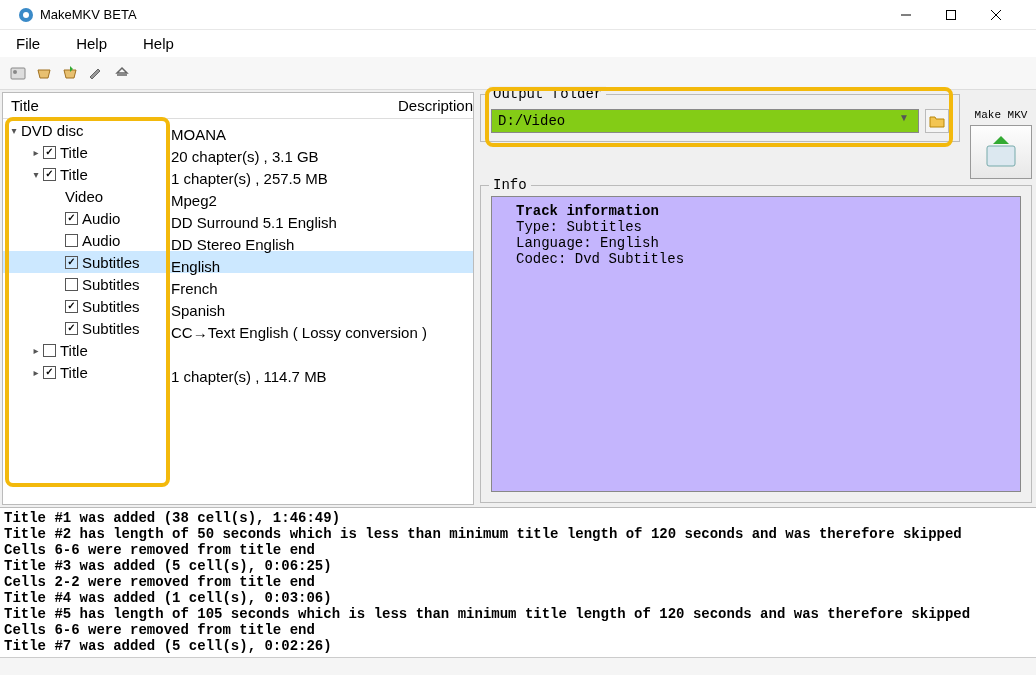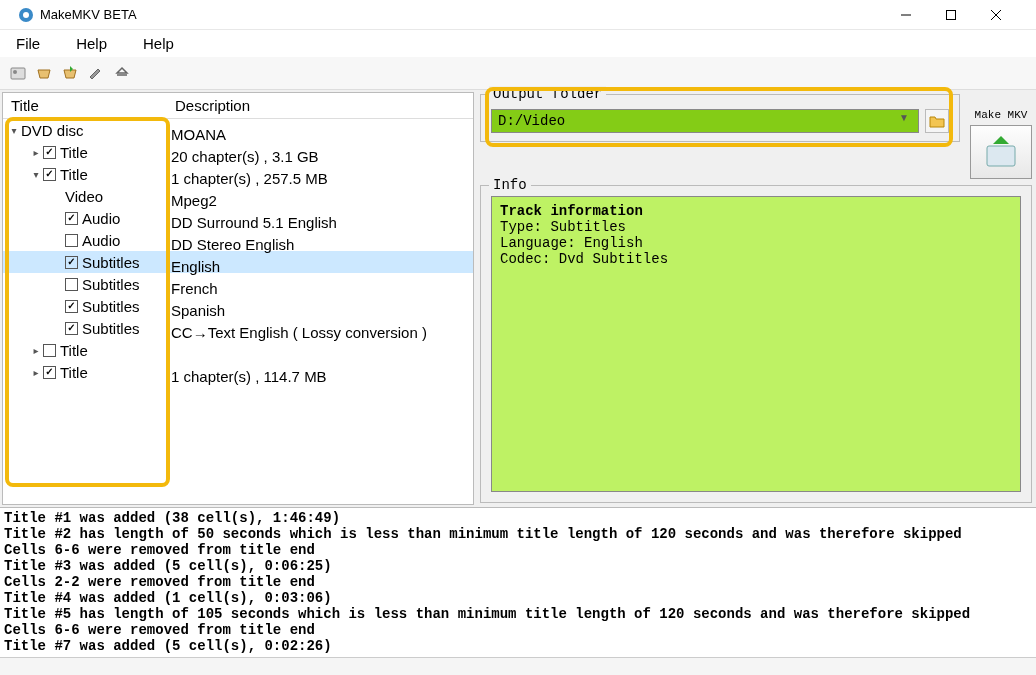--- a/index.html
+++ b/index.html
@@ -11,21 +11,21 @@
 .win-btn { width: 45px; height: 28px; display: flex; align-items: center; justify-content: center; cursor: pointer; }
 .menubar { display: flex; padding: 2px 6px; gap: 16px; font-size: 15px; }
 .menubar span { padding: 3px 10px; cursor: pointer; }
 .toolbar { display: flex; padding: 4px 6px; gap: 2px; background: #f7f7f7; border-bottom: 1px solid #ddd; }
 .tool-btn { width: 24px; height: 24px; display: flex; align-items: center; justify-content: center; cursor: pointer; }
 .main { flex: 1; display: flex; background: #f0f0f0; min-height: 0; }
 .left-panel { width: 472px; background: #fff; border: 1px solid #bbb; margin: 2px; display: flex; flex-direction: column; position: relative; }
 .right-panel { flex: 1; display: flex; flex-direction: column; padding: 4px; gap: 6px; }
 .tree-header { display: flex; border-bottom: 1px solid #ddd; font-size: 15px; padding: 4px 0 4px 8px; }
 .tree-header .col1 { width: 164px; }
-.tree-header .col2 { flex: 1; }
+.tree-header .col2 { flex: 1; text-align: right; }
 .tree-body { flex: 1; overflow: auto; font-size: 15px; }
 .tree-row { display: flex; align-items: center; height: 22px; padding-left: 4px; cursor: pointer; }
 .tree-row.selected { background: #cce8ff; }
 .indent { display:inline-block; }
 .expander { width: 14px; display: inline-flex; justify-content: center; font-size: 10px; color: #555; }
 .checkbox { width: 13px; height: 13px; border: 1px solid #555; display: inline-flex; align-items: center; justify-content: center; margin-right: 4px; font-size: 10px; line-height: 1; }
 .checkbox.checked::after { content: "✓"; color: #000; font-weight: bold; }
 .tree-row .type-col { width: 164px; display: flex; align-items: center; }
 .tree-row .desc-col { flex: 1; margin-top: 8px; }
 .highlight-box { position: absolute; border: 4px solid #f3b90c; border-radius: 8px; pointer-events: none; }
@@ -34,21 +34,21 @@
 .fieldset-label { position: absolute; top: -9px; left: 8px; background: #f0f0f0; padding: 0 4px; font-family: "Courier New", monospace; font-size: 14px; }
 .output-row { display: flex; align-items: center; gap: 6px; margin-top: 6px; position: relative; }
 .folder-input { flex: 1; height: 24px; border: 1px solid #888; font-family: "Courier New", monospace; font-size: 14px; padding: 0 20px 0 6px; background: #84cc16; appearance:none; }
 .folder-btn { width: 24px; height: 24px; border: 1px solid #bbb; display: flex; align-items: center; justify-content: center; background: #f5f5f5; cursor: pointer; }
 .hl-output { left: -6px; top: -22px; right: -4px; height: 60px; }
 .makemkv-box { text-align: center; font-family: "Courier New", monospace; font-size: 11px; margin-top: 15px; }
 .makemkv-btn { width: 62px; height: 54px; border: 1px solid #999; background: linear-gradient(#fdfdfd,#e8e8e8); margin-top: 4px; display: flex; align-items: center; justify-content: center; cursor: pointer; }
 .top-right-row { display: flex; gap: 10px; align-items: flex-start; }
 .output-fieldset { flex: 1; position: relative; }
 .info-box { flex: 1; border: 1px solid #bbb; background: #f0f0f0; position: relative; padding: 10px; display:flex; flex-direction:column; }
-.info-content { border: 1px solid #888; background: #bef264; flex: 1; padding: 6px 8px; font-family: "Courier New", monospace; font-size: 14px; white-space: pre; }
+.info-content { border: 1px solid #888; background: #c4b5fd; flex: 1; padding: 6px 24px; font-family: "Courier New", monospace; font-size: 14px; white-space: pre; }
 .log { border-top: 1px solid #bbb; background: #fff; font-family: "Courier New", monospace; font-size: 14px; padding: 2px 4px; height: 150px; overflow: auto; white-space: pre; font-weight: bold; }
 .statusbar { height: 18px; border-top: 1px solid #ccc; background: #f5f5f5; }
 .dropdown-arrow { position: absolute; right: 40px; top: 3px; font-size: 10px; color: #555; pointer-events: none; }
 </style>
 </head>
 <body>
 
 <div class="titlebar">
   <span class="app-icon">
     <svg viewBox="0 0 16 16">

